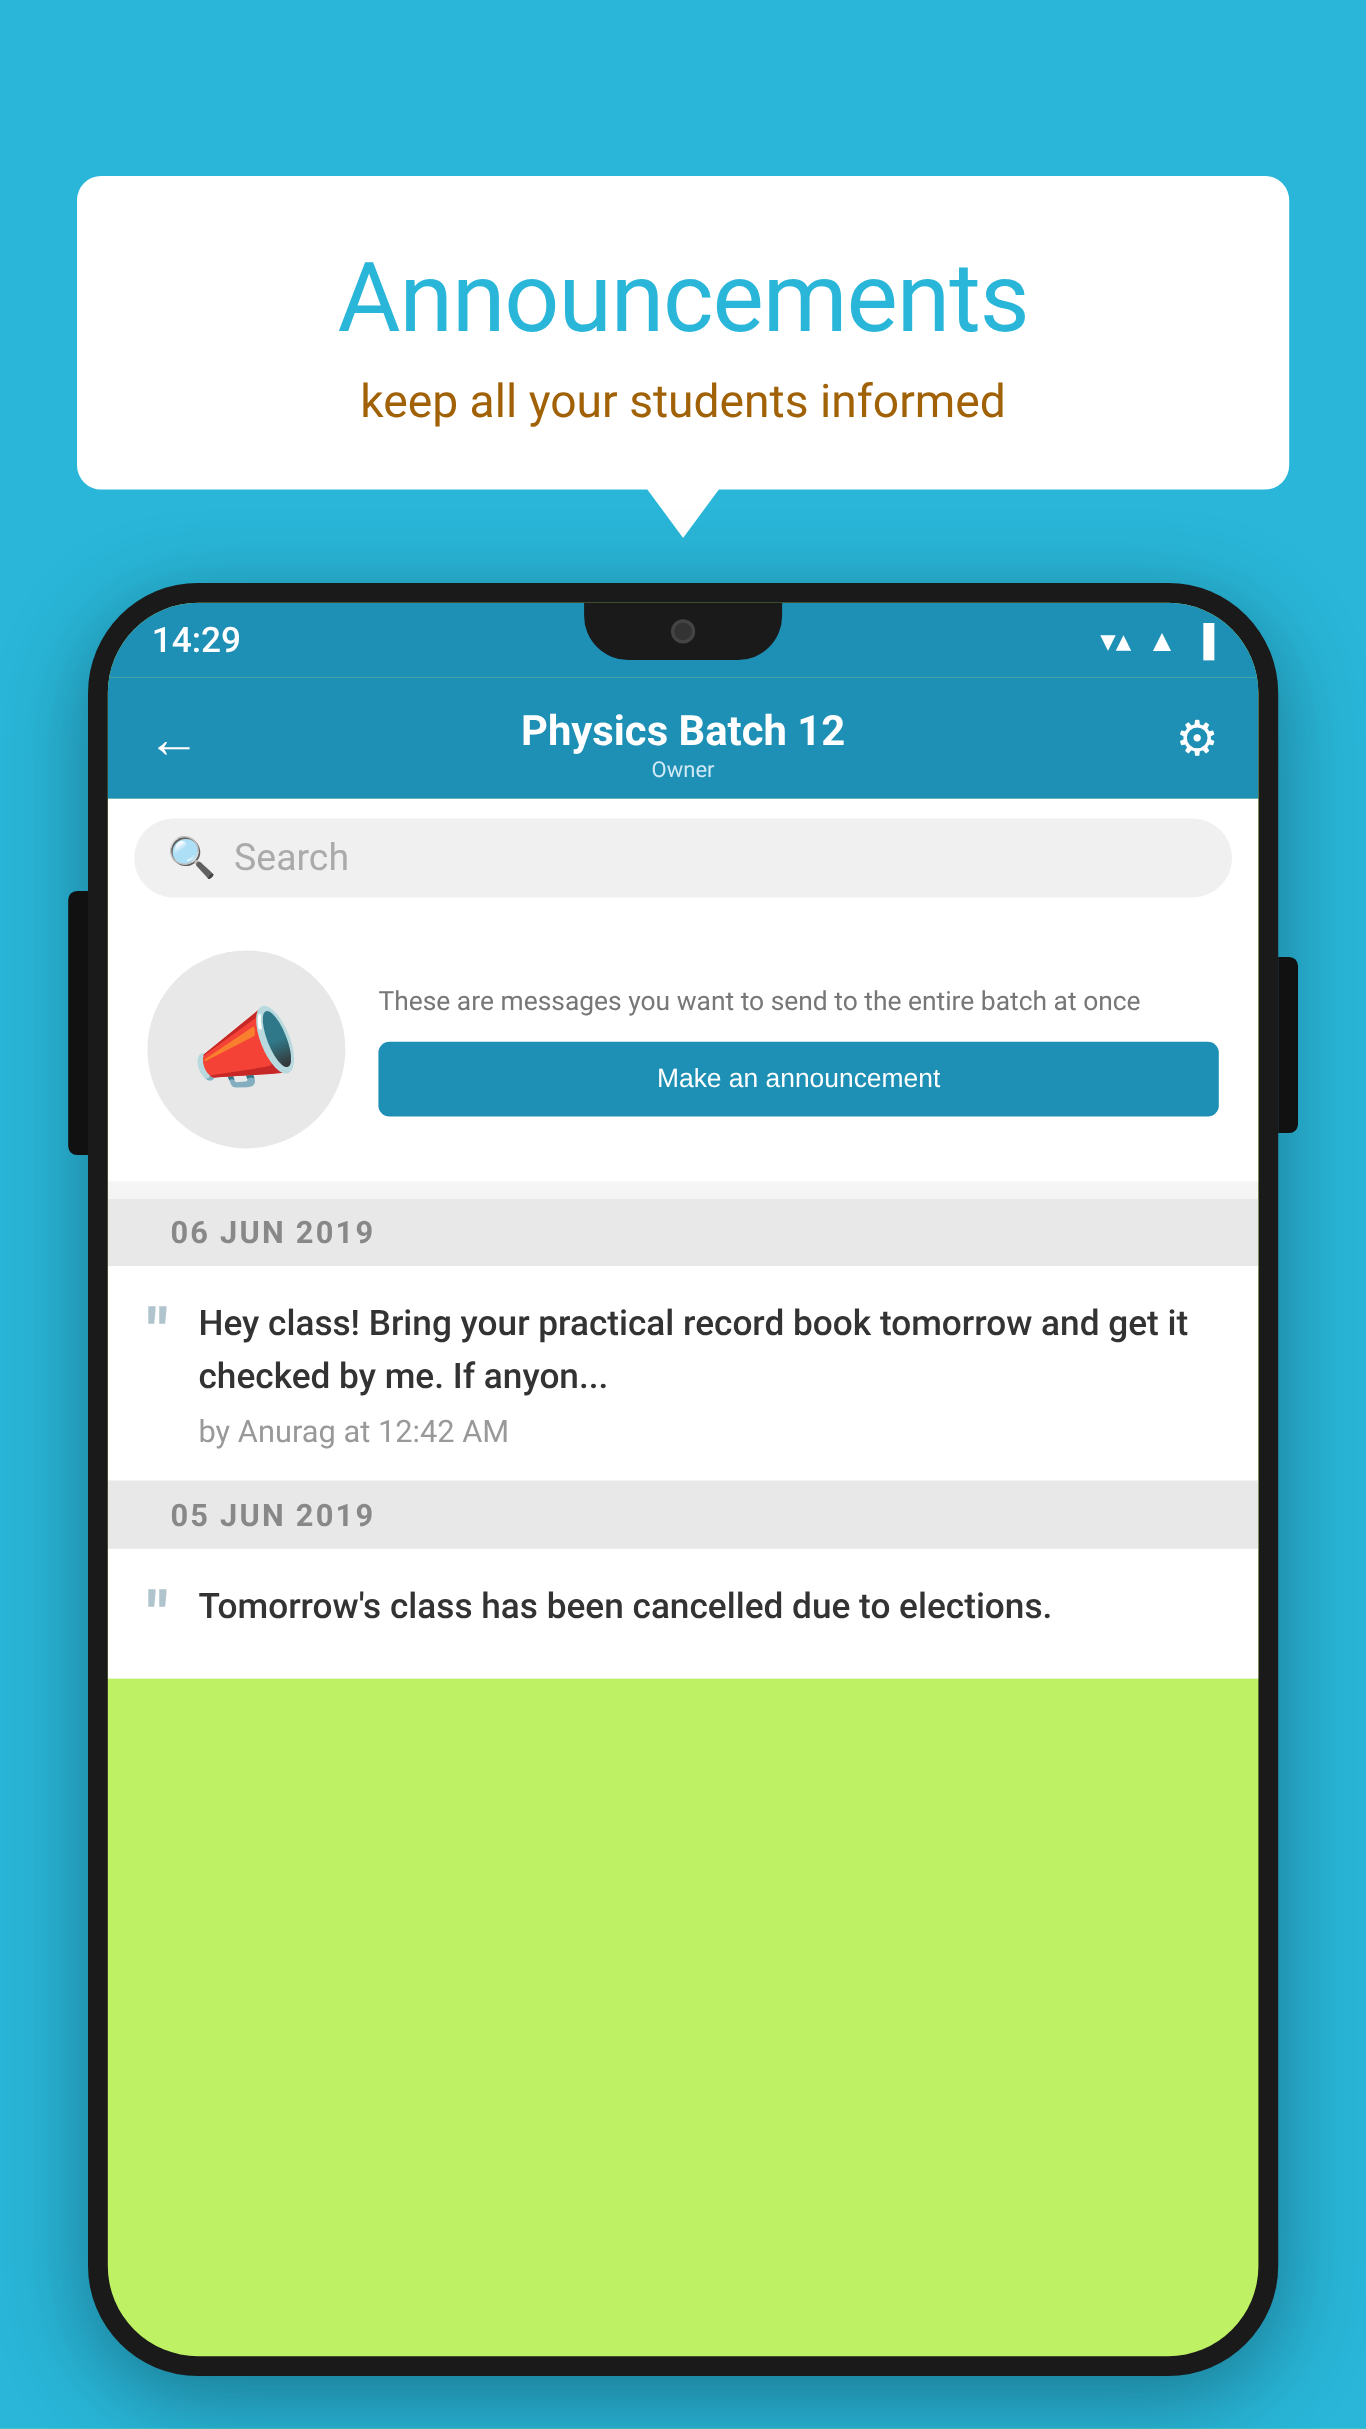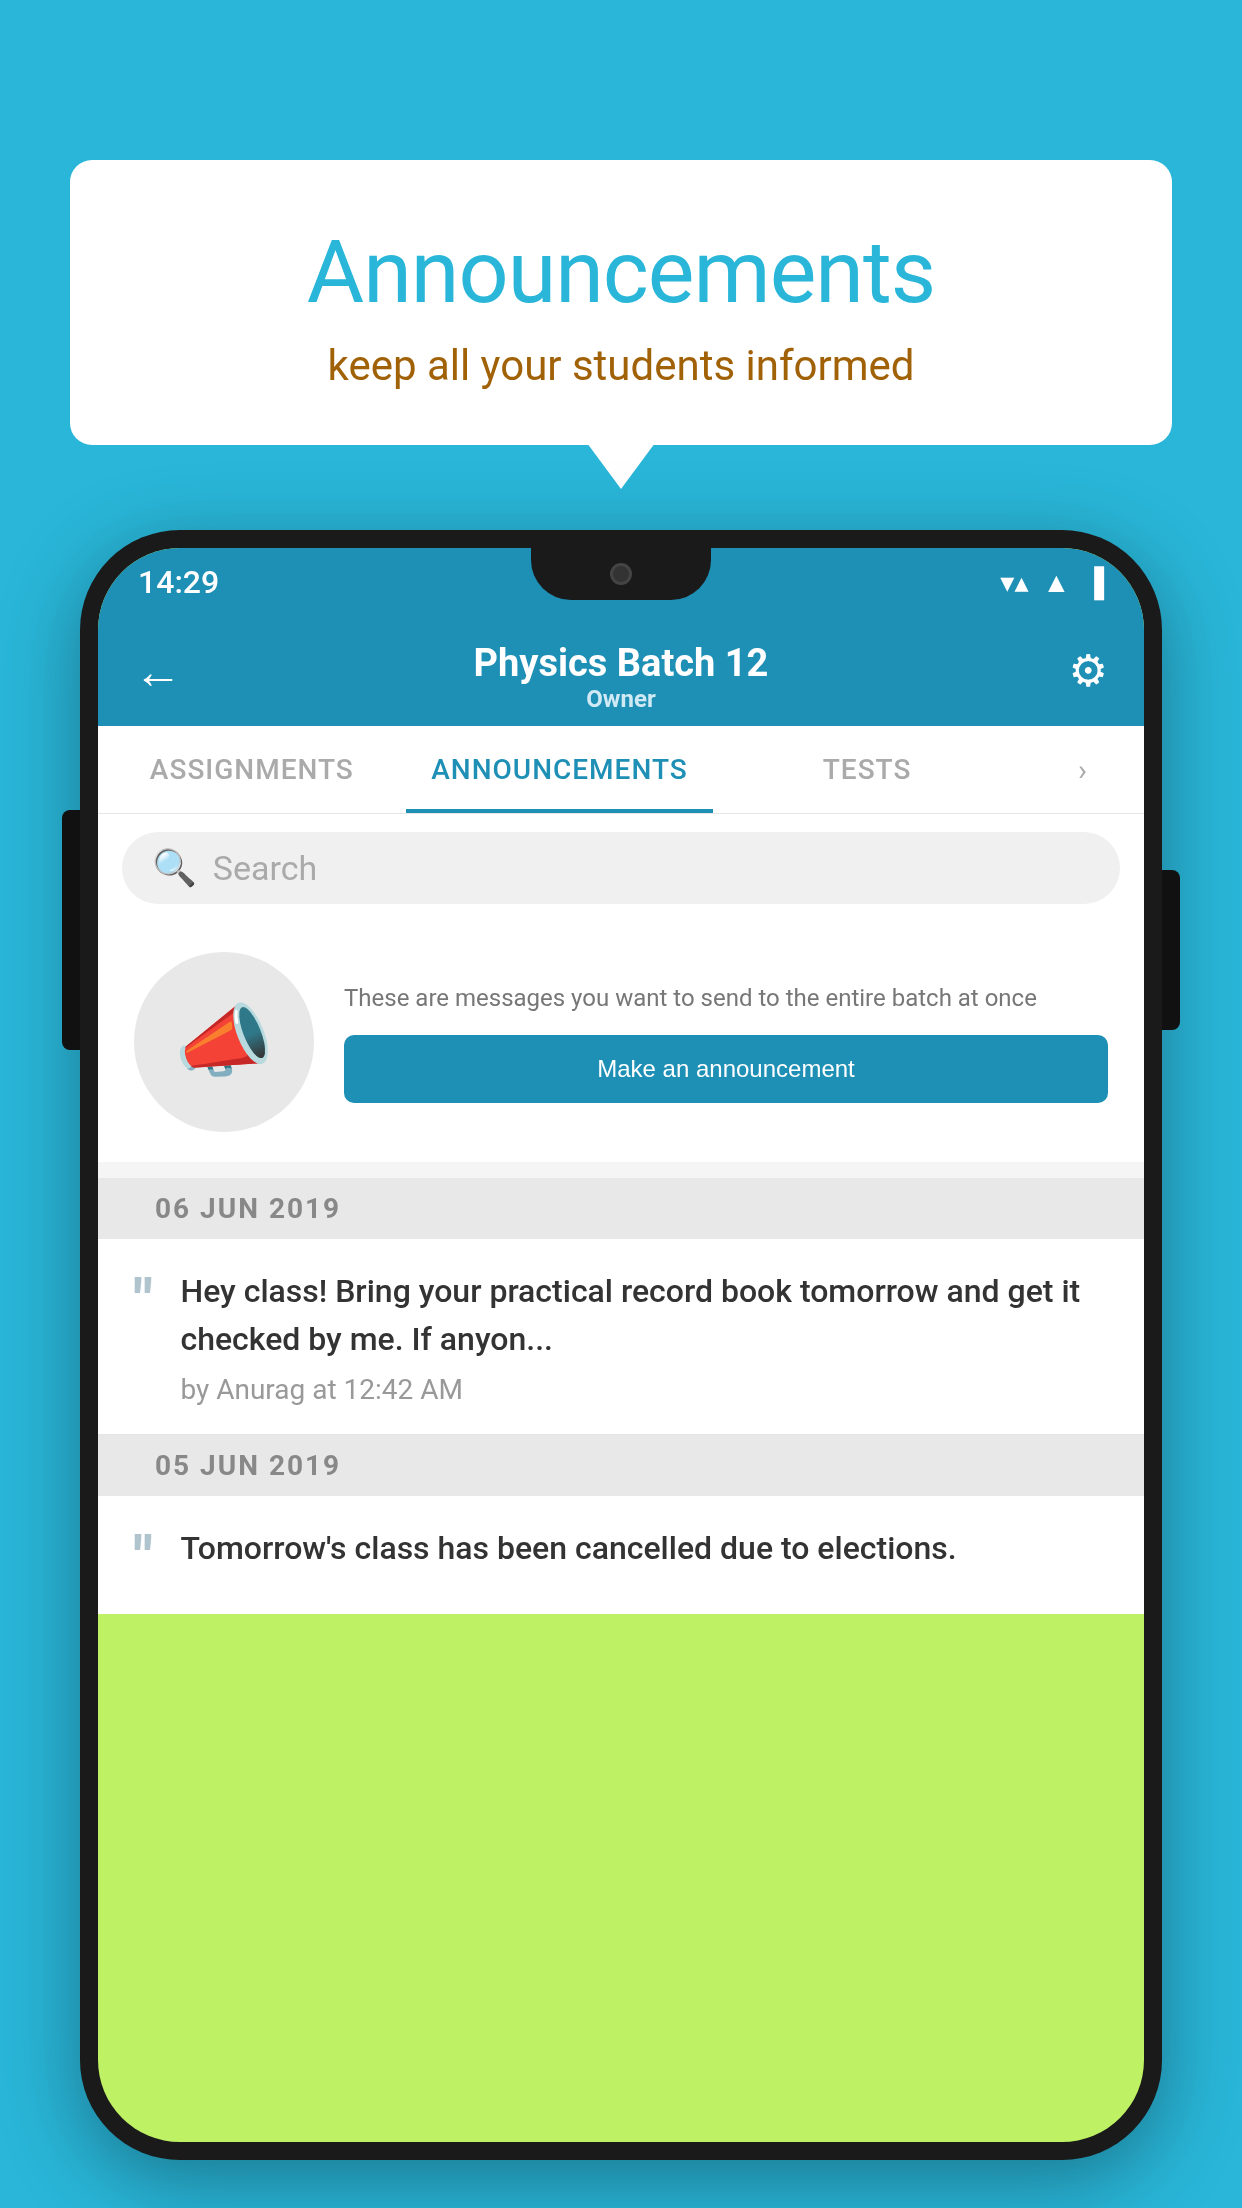--- a/index.html
+++ b/index.html
@@ -172,22 +172,22 @@
       text-align: center;
       margin-top: 12px;
     }
     .header-title {
       color: #fff;
       font-size: 38px;
       font-weight: 700;
     }
     .header-subtitle {
       color: #d0eaf5;
-      font-size: 24px;
-      font-weight: 700;
+      font-size: 20px;
+      font-weight: 400;
     }
     .gear-icon {
       margin-left: auto;
       color: #fff;
       font-size: 44px;
       cursor: pointer;
     }
 
     
     .tabs-bar {
@@ -378,32 +378,20 @@
 
       <div class="app-header">
         <span class="back-arrow">←</span>
         <div class="header-center">
           <div class="header-title">Physics Batch 12</div>
           <div class="header-subtitle">Owner</div>
         </div>
         <span class="gear-icon">⚙</span>
       </div>
 
-      <div class="tabs-bar">
-        <div class="tab-item">
-          <span>ASSIGNMENTS</span>
-        </div>
-        <div class="tab-item active">
-          <span>ANNOUNCEMENTS</span>
-        </div>
-        <div class="tab-item">
-          <span>TESTS</span>
-        </div>
-        <div class="tab-more">›</div>
-      </div>
 
       <div class="content-area">
 
         <div class="search-container">
           <div class="search-bar">
             <span class="search-icon-el">🔍</span>
             <span class="search-placeholder">Search</span>
           </div>
         </div>
 

